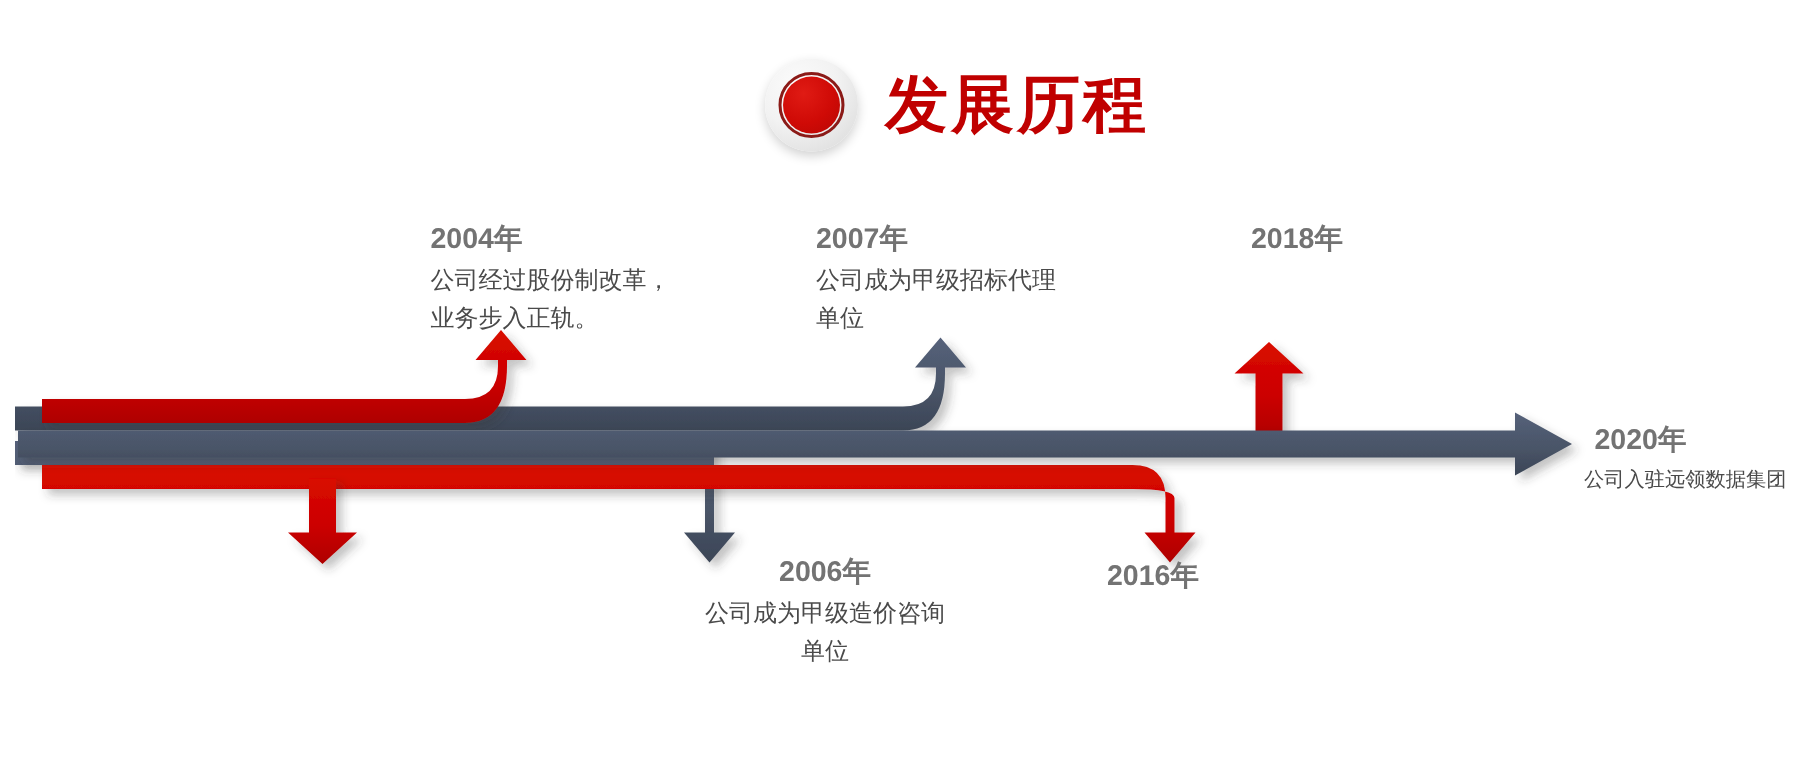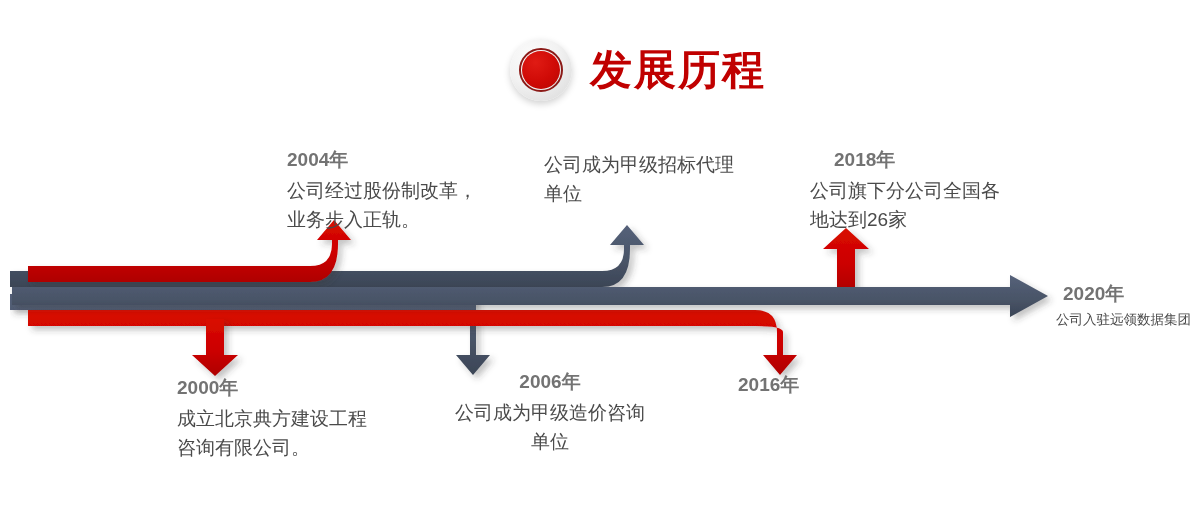--- a/index.html
+++ b/index.html
@@ -50,21 +50,21 @@
   
   #timeline{position:absolute;left:0;top:215px;width:1200px;height:170px;}
 
   
   .item{position:absolute;}
   .yr{
     font-size:19px;font-weight:bold;color:#737373;
     margin:0 0 7px 0;line-height:1;white-space:nowrap;
   }
   .desc{
-    font-size:19px;color:#4a4a4a;line-height:1.55;white-space:pre-line;
+    font-size:16px;color:#4a4a4a;line-height:1.55;white-space:pre-line;
   }
   .yr.indent{margin-left:24px;}
 </style>
 </head>
 <body>
 
 <div id="stage">
 
   <div class="header">
     <div class="badge">
@@ -119,35 +119,29 @@
     </g>
   </svg>
 
   <div class="item" style="left:277px; top:150px; width:250px;">
     <div class="yr">2004年</div>
     <div class="desc">公司经过股份制改革，
 业务步入正轨。</div>
   </div>
 
   <div class="item" style="left:534px; top:150px; width:250px;">
+    <div class="yr">2007年</div>
     <div class="desc">公司成为甲级招标代理
 单位</div>
   </div>
 
   <div class="item" style="left:800px; top:150px; width:250px;">
     <div class="yr indent">2018年</div>
-    <div class="desc">公司旗下分公司全国各
-地达到26家</div>
   </div>
 
-  <div class="item" style="left:167px; top:378px; width:250px;">
-    <div class="yr">2000年</div>
-    <div class="desc">成立北京典方建设工程
-咨询有限公司。</div>
-  </div>
 
   <div class="item" style="left:415px; top:372px; width:250px;text-align:center;">
     <div class="yr">2006年</div>
     <div class="desc">公司成为甲级造价咨询
 单位</div>
   </div>
 
   <div class="item" style="left:728px; top:375px; width:270px;">
     <div class="yr">2016年</div>
   </div>

